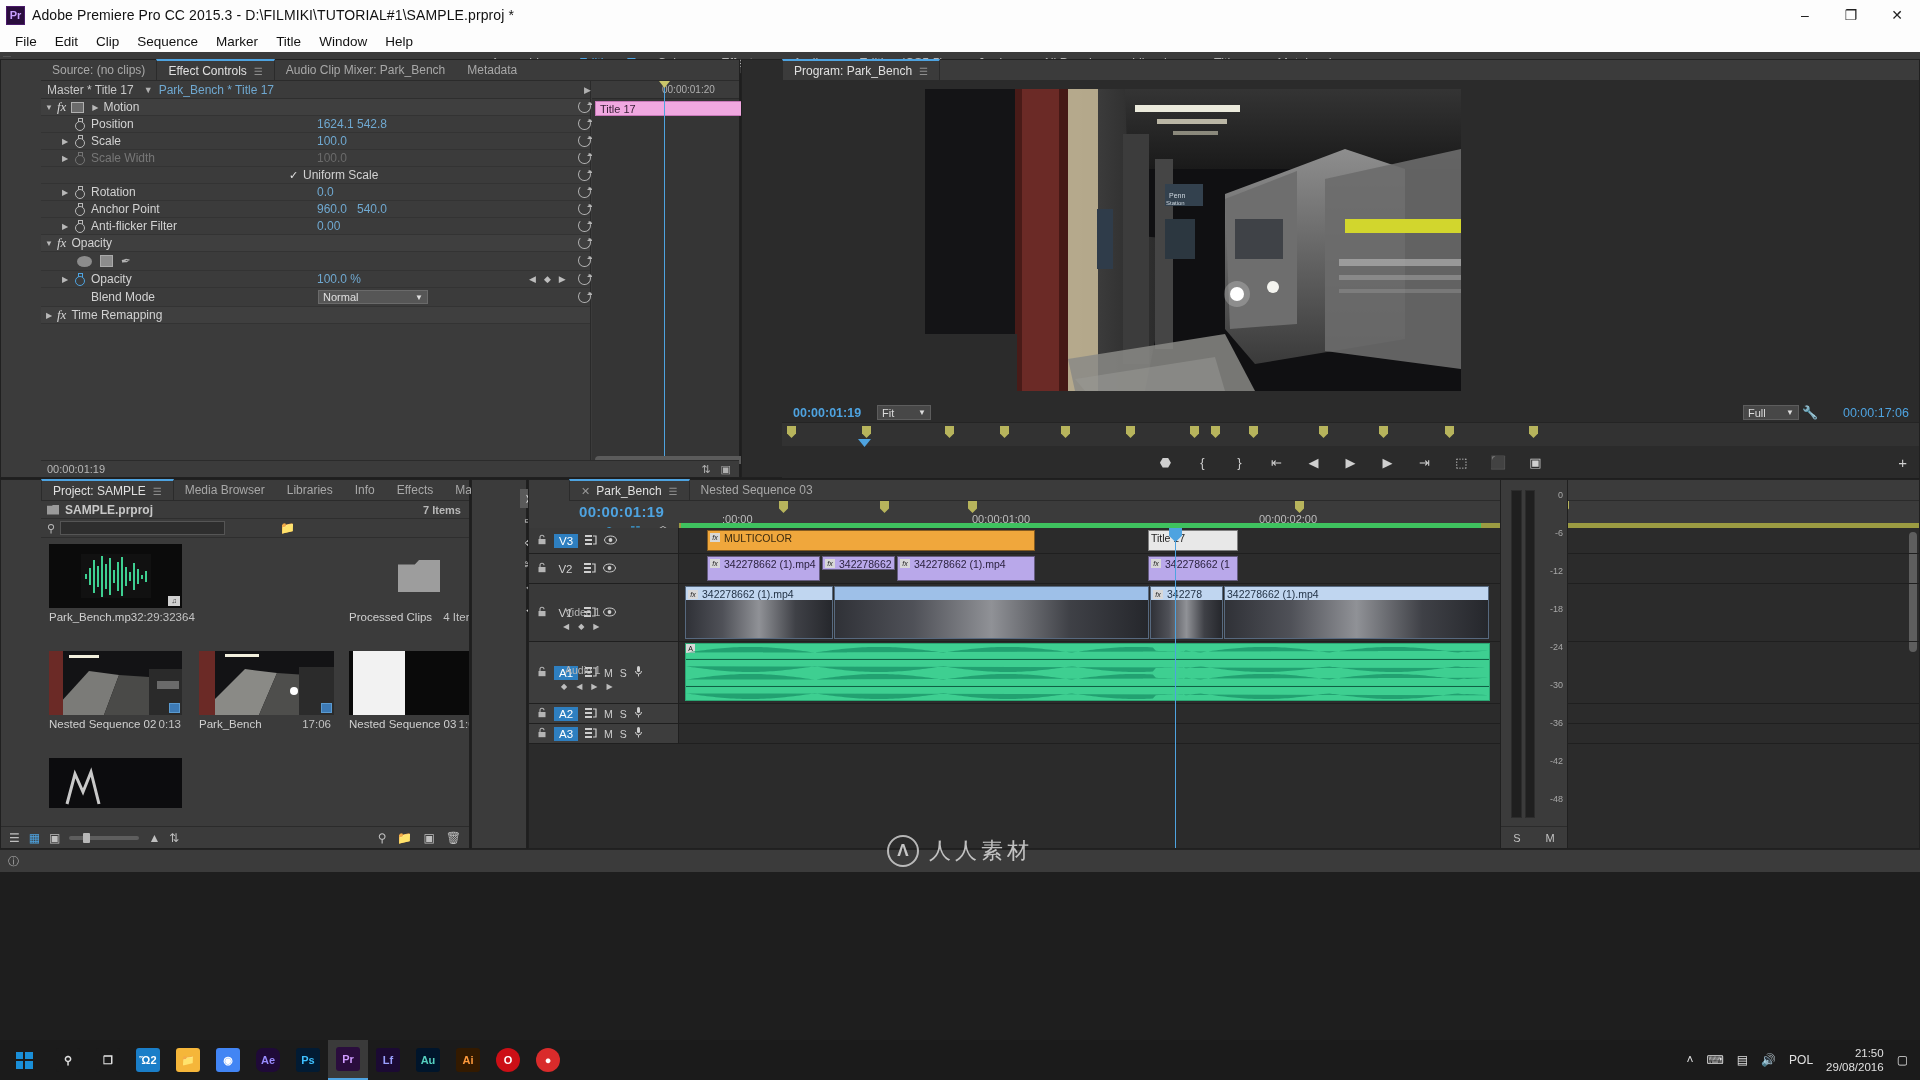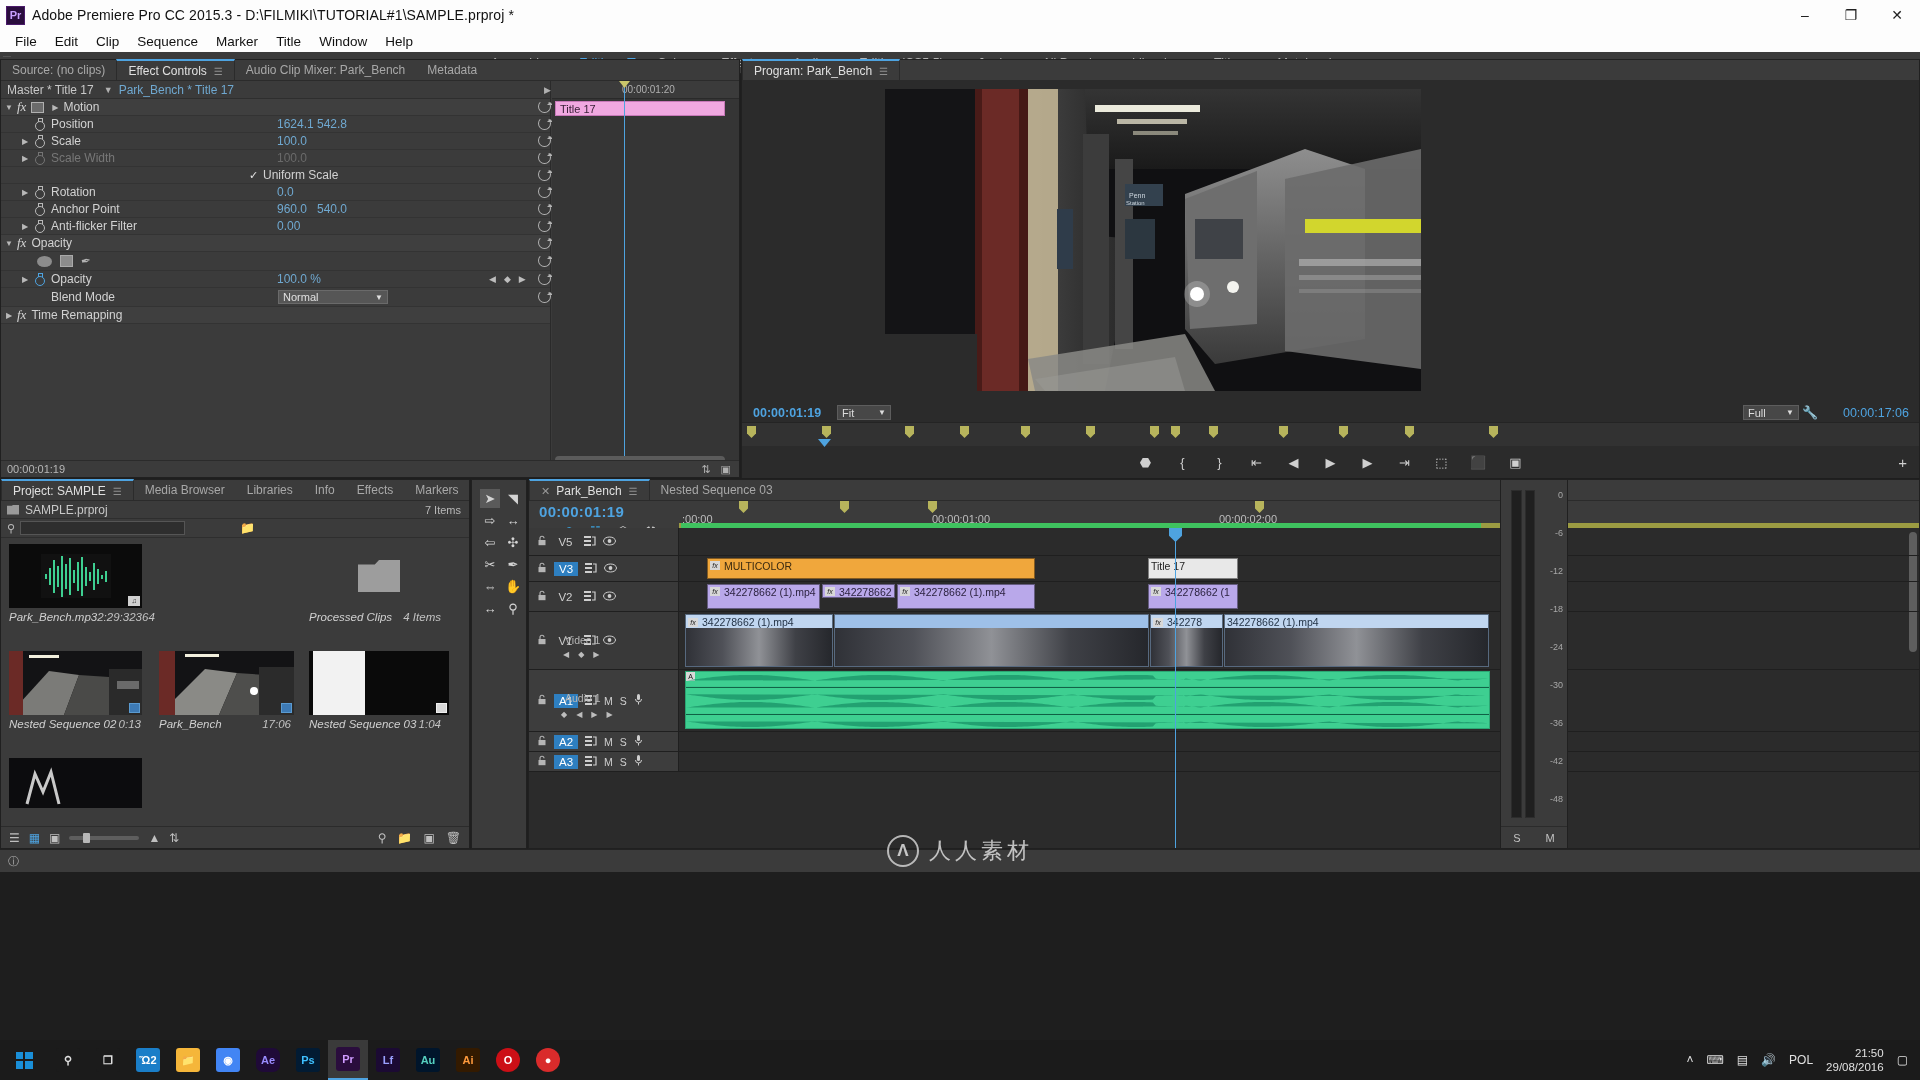--- a/index.html
+++ b/index.html
@@ -55,21 +55,21 @@
     opacity:.5;
   }
   .ws-tabs { display:flex; align-items:center; margin-left:460px; }
   .ws-tab {
     padding:2px 17px; font-size:12.5px; color:#b4b4b4; white-space:nowrap;
   }
   .ws-tab.active { color:#4ea3e0; }
   .ws-menu-icon { color:#4ea3e0; font-size:11px; margin:0 4px 0 -8px; }
 
   
-  .panel { position:absolute; background:#3b3b3b; border:1px solid #202020; }
+  .panel { position:absolute; background:#3b3b3b; border:1px solid #202020;padding-left:40px; }
   .panel-tabs {
     height:21px; background:#3b3b3b; display:flex; align-items:stretch;
     border-bottom:1px solid #2b2b2b;
   }
   .ptab {
     display:flex; align-items:center; padding:0 11px;
     font-size:12px; color:#a8a8a8; white-space:nowrap; position:relative;
   }
   .ptab.active {
     color:#e0e0e0; background:#3b3b3b;
@@ -231,21 +231,21 @@
     height:32px; display:flex; align-items:center; justify-content:center; gap:17px;
     color:#cfcfcf; font-size:13px; position:relative;
   }
   .pm-transport .btn { width:20px; text-align:center; }
   .pm-plus { position:absolute; right:12px; color:#cfcfcf; font-size:15px; }
 
   
   #project-panel { left:0; top:479px; width:470px; height:370px; background:#3b3b3b; }
   .pp-toolbar2 {
     height:18px; display:flex; align-items:center; padding-left:6px;
-    font-size:12px; color:#c8c8c8; border-bottom:1px solid #2e2e2e;
+    font-size:12px; color:#c8c8c8; border-bottom:1px solid #2e2e2e;font-weight:bold;
   }
   .pp-items { margin-left:auto; padding-right:8px; font-size:11px; color:#b8b8b8; }
   .pp-folder-icon {
     width:12px;height:10px;background:#9a9a9a;margin-right:6px;
     clip-path:polygon(0 12%,42% 12%,52% 0,100% 0,100% 100%,0 100%);
   }
   .pp-search {
     height:19px; display:flex; align-items:center; padding:0 6px; gap:5px;
     border-bottom:1px solid #2e2e2e;
   }
@@ -254,21 +254,21 @@
   }
   .pp-grid {
     position:relative; height:287px; background:#3b3b3b; overflow:hidden;
     padding:6px 0 0 8px;
   }
   .pp-cell { position:absolute; width:140px; }
   .pp-thumb {
     width:133px; height:64px; background:#111; position:relative; overflow:hidden;
   }
   .pp-caption {
-    display:flex; align-items:center; font-size:11.5px; color:#d0d0d0; margin-top:3px;font-style:italic;
+    display:flex; align-items:center; font-size:11.5px; color:#d0d0d0; margin-top:3px;
   }
   .pp-dur { margin-left:auto; padding-right:8px; color:#c2c2c2; }
   .pp-badge {
     position:absolute; right:2px; bottom:2px; width:11px; height:10px;
     background:#3d7ab5; border:1px solid #5a9ad0;
   }
   .pp-badge.white { background:#d8d8d8; border-color:#eee; }
   .pp-mc-badge {
     position:absolute; right:2px; bottom:2px; width:13px; height:10px;
     background:#c8c8c8; color:#222; font-size:7px; text-align:center; line-height:10px;
@@ -1025,40 +1025,20 @@
 
     <div class="tl-workbar">
       <div class="tl-greenbar" style="left:2px;width:800px"></div>
     </div>
 
     <div class="tl-tracks" id="tl-tracks">
       <div class="tl-playhead" style="left:646px">
         <div class="tl-playhead-knob"></div>
       </div>
       <div class="tl-scroll-v"></div>
-    <div class="tl-trow" style="height: 28px;">
-          <div class="tl-thead">
-            <span class="tl-lock"><svg width="10" height="11" viewBox="0 0 10 11">
-                <path d="M3 5V3.2a2 2 0 0 1 4 0" stroke="#b5b5b5" stroke-width="1.1" fill="none"></path>
-                <rect x="1.5" y="5" width="7" height="5.2" fill="#b5b5b5"></rect>
-              </svg></span>
-            <span class="tl-tname">V5</span>
-            <span class="tl-sync"><svg width="12" height="10" viewBox="0 0 12 10">
-                <rect x="0" y="0" width="7" height="2" fill="#cfcfcf"></rect>
-                <rect x="0" y="4" width="7" height="2" fill="#cfcfcf"></rect>
-                <rect x="0" y="8" width="7" height="2" fill="#cfcfcf"></rect>
-                <path d="M8 1 L11 1 L11 9 L8 9" stroke="#cfcfcf" stroke-width="1.2" fill="none"></path>
-              </svg></span>
-            <span class="tl-eye"><svg width="13" height="10" viewBox="0 0 13 10">
-                <ellipse cx="6.5" cy="5" rx="6" ry="4" stroke="#cfcfcf" stroke-width="1" fill="none"></ellipse>
-                <circle cx="6.5" cy="5" r="1.9" fill="#cfcfcf"></circle>
-              </svg></span>
-          </div>
-          <div class="tl-body"></div>
-        </div>
         <div class="tl-trow" style="height: 26px;">
           <div class="tl-thead">
             <span class="tl-lock"><svg width="10" height="11" viewBox="0 0 10 11">
                 <path d="M3 5V3.2a2 2 0 0 1 4 0" stroke="#b5b5b5" stroke-width="1.1" fill="none"></path>
                 <rect x="1.5" y="5" width="7" height="5.2" fill="#b5b5b5"></rect>
               </svg></span>
             <span class="tl-tname sel">V3</span>
             <span class="tl-sync"><svg width="12" height="10" viewBox="0 0 12 10">
                 <rect x="0" y="0" width="7" height="2" fill="#cfcfcf"></rect>
                 <rect x="0" y="4" width="7" height="2" fill="#cfcfcf"></rect>

